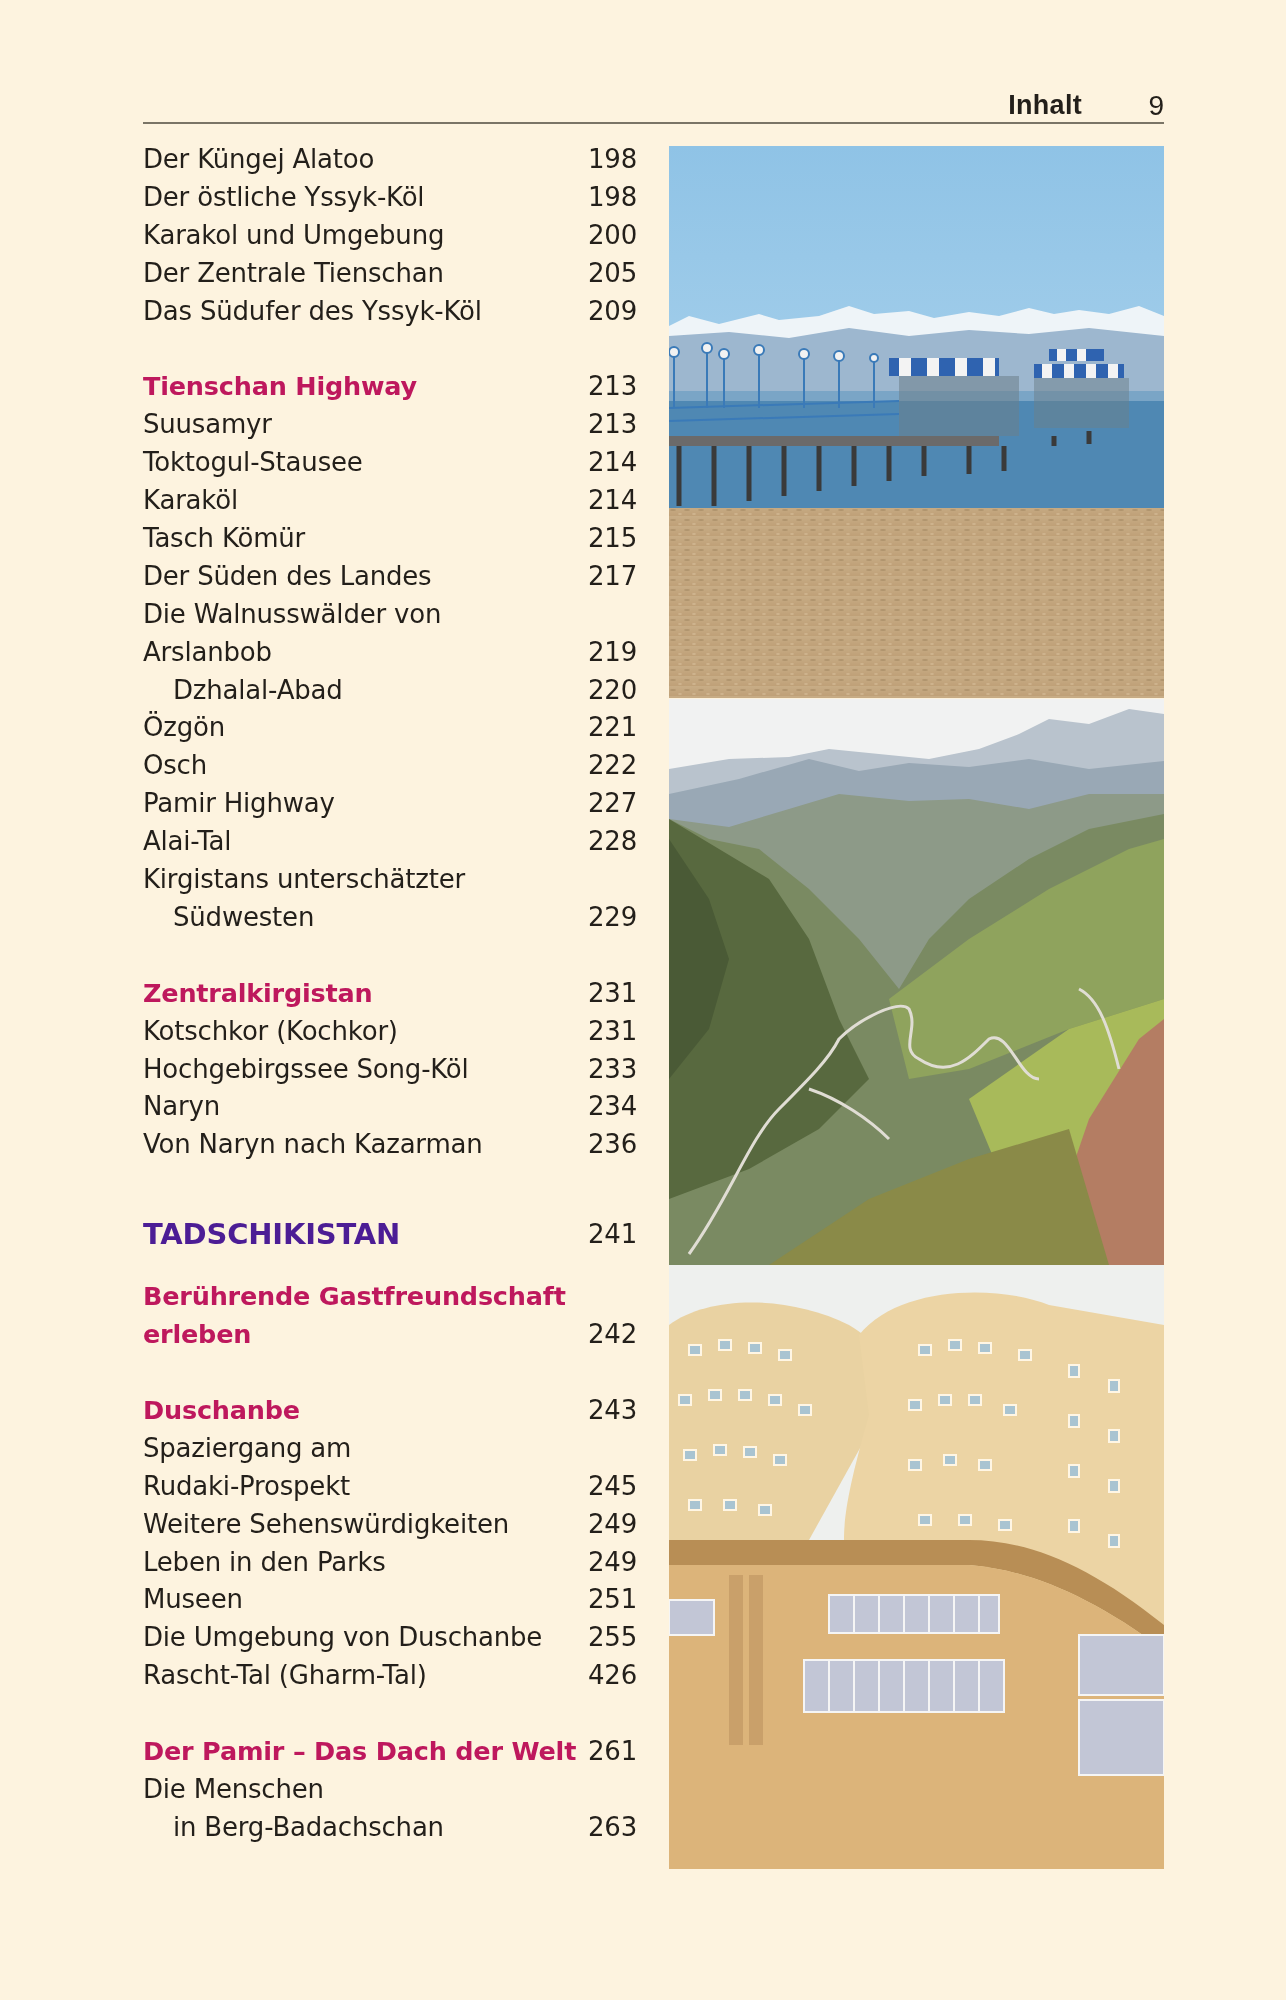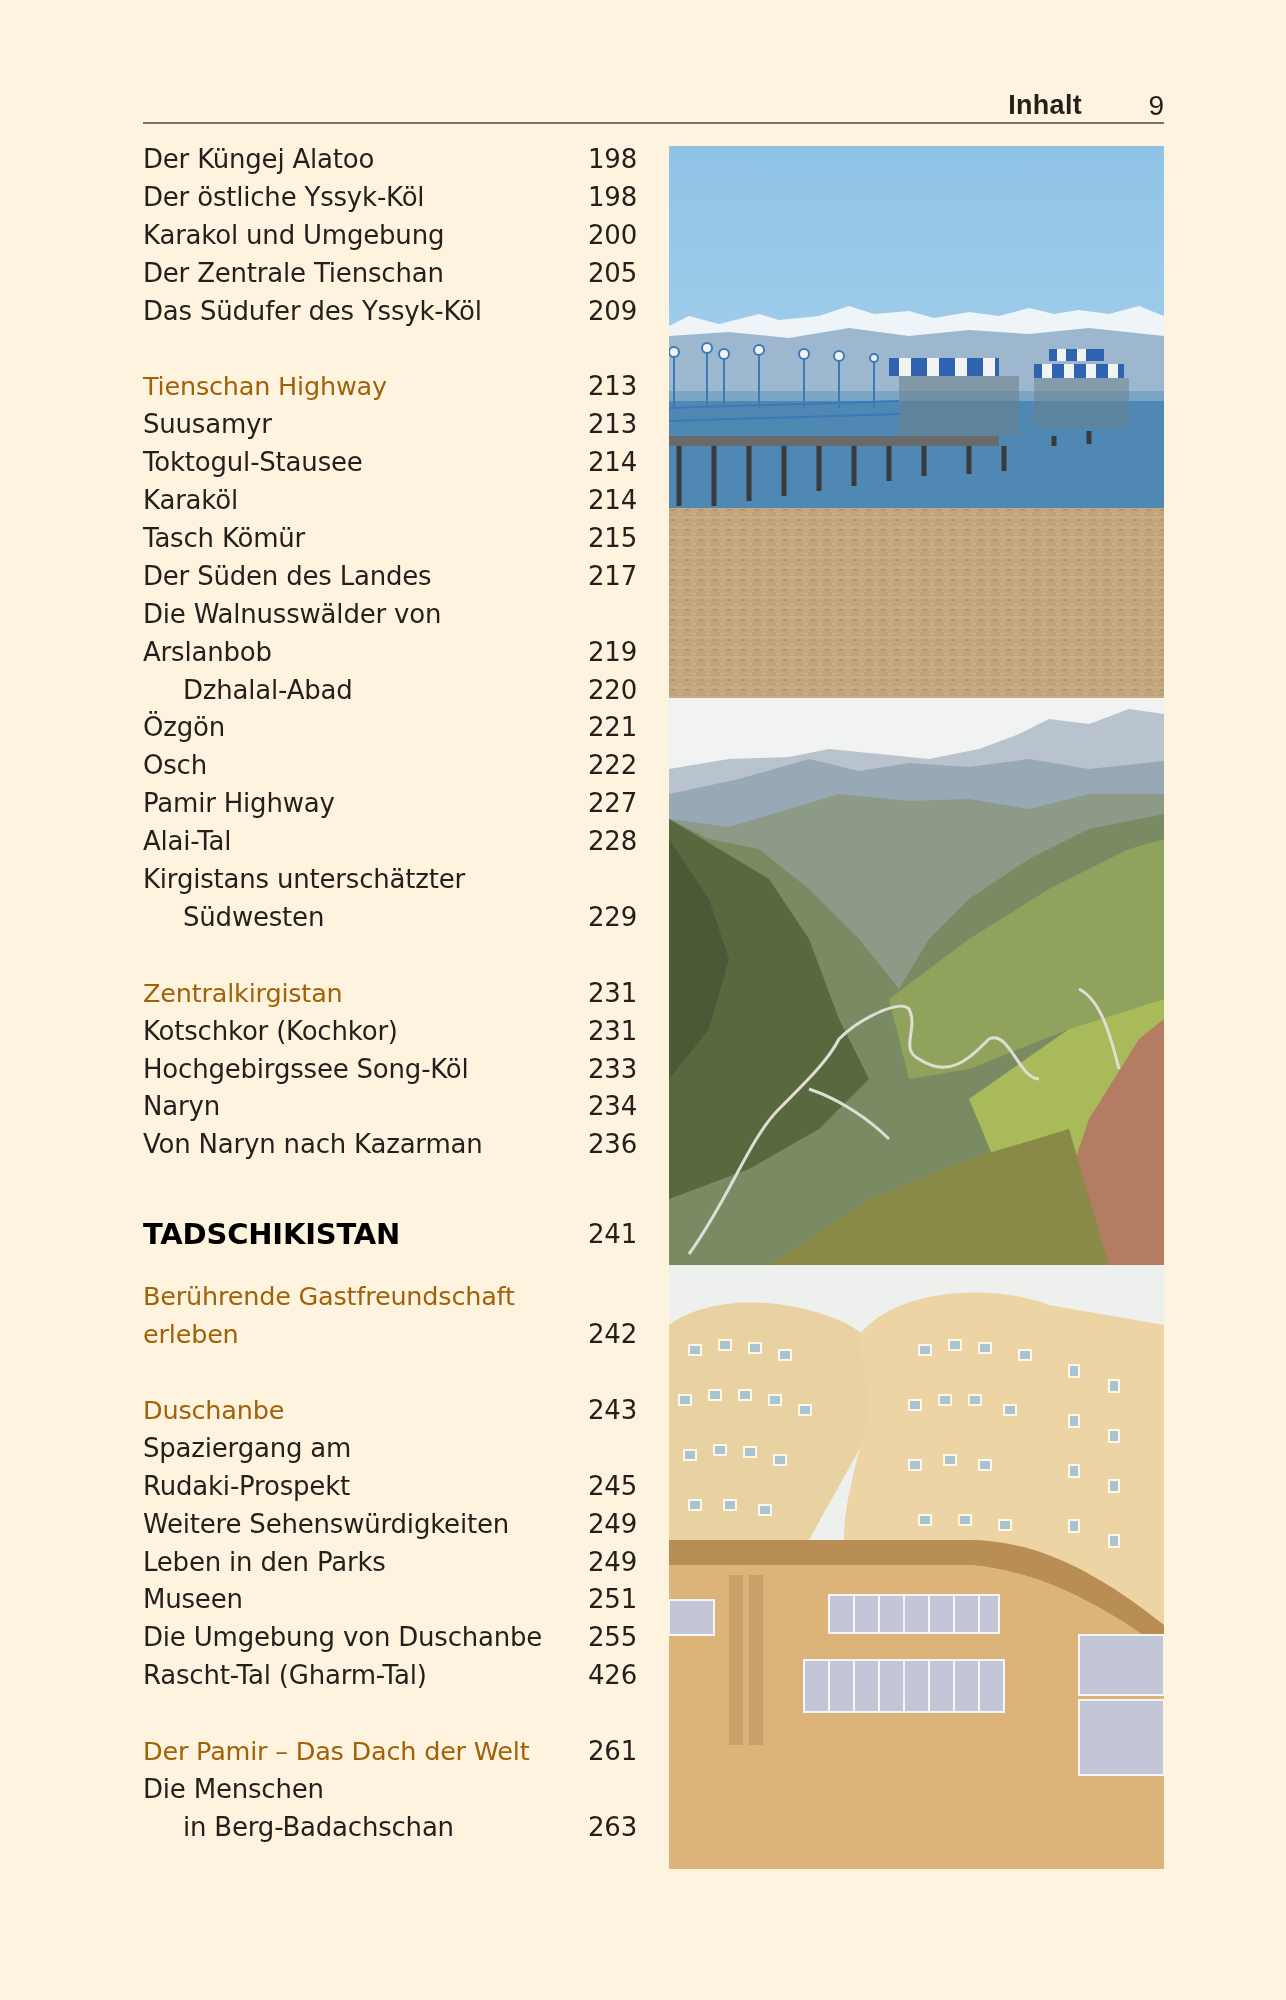--- a/index.html
+++ b/index.html
@@ -23,23 +23,23 @@
   }
   .toc {
     position:absolute; left:143px; top:141px; width:494px;
   }
   .row {
     position:relative; height:37.9px; line-height:37.9px; font-size:26px;
     white-space:nowrap; letter-spacing:-0.2px;
   }
   .row .label { position:absolute; left:0; }
   .row .page { position:absolute; right:0;text-align:right; }
-  .row.indent .label { left:40px; }
-  .row.sec .label { color:#a16207; font-weight:normal; font-size:25.5px; }
-  .row.country .label { color:#000000; font-weight:bold; font-size:29px; }
+  .row.indent .label { left:30px; }
+  .row.sec .label { color:#be185d; font-weight:bold; font-size:25.5px; }
+  .row.country .label { color:#4c1d95; font-weight:bold; font-size:29px; }
   .gap { height:38px; }
   .gap-lg { height:52px; }
   .gap-sm { height:24px; }
   .photo {
     position:absolute; left:669px; width:495px; overflow:hidden;
   }
   .photo svg { display:block; width:100%; height:100%; }
 </style>
 </head>
 <body>

